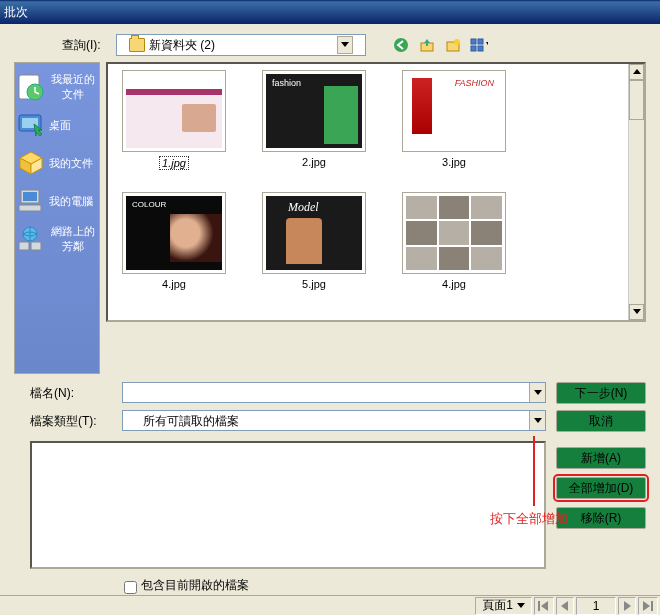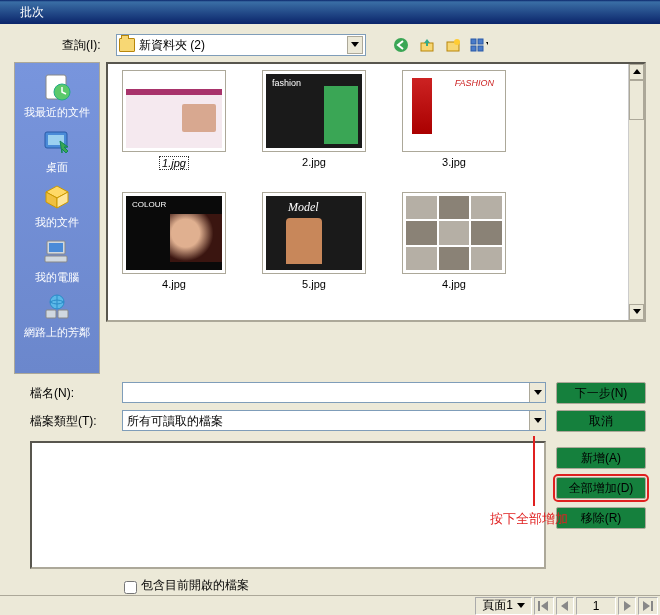--- a/index.html
+++ b/index.html
@@ -1,52 +1,52 @@
 <!DOCTYPE html>
 <html><head>
 <meta charset="utf-8">
 <style>
 * { box-sizing: border-box; margin: 0; padding: 0; font-family: "Microsoft JhengHei", Arial, sans-serif; font-size: 12px; }
 body { background: #ece9d8; }
 .window { width: 660px; height: 615px; position: relative; overflow: hidden; }
-.titlebar { background: linear-gradient(#0a246a, #3a6ea5 8%, #0a246a); color: #fff; padding: 4px 20px; height: 24px; display: flex; align-items: flex-start; }
+.titlebar { background: linear-gradient(#0a246a, #3a6ea5 8%, #0a246a); color: #fff; padding: 4px 4px; height: 24px; display: flex; align-items: flex-start; }
 .body { padding: 10px 14px 0 14px; }
 
 .lookin-row { display: flex; align-items: center; gap: 6px; margin-bottom: 6px; margin-left: 48px; }
 .lookin-row label { text-align: left; min-width: 48px; }
-.lookin-combo { display: flex; align-items: center; flex: 0 0 250px; background: #fff; border: 1px solid #7f9db9; height: 22px; padding: 1px 2px; }
+.lookin-combo { display: flex; align-items: center; flex: 0 0 250px; background: #fff; border: 1px solid #7f9db9; height: 22px; padding: 1px 12px; }
 .lookin-combo .folder-icon { width: 16px; height: 14px; background: #f7d774; border: 1px solid #b8860b; border-radius: 1px; position: relative; margin-right: 4px; }
 .lookin-combo .folder-icon::before { content: ""; position: absolute; top: -4px; left: 1px; width: 6px; height: 3px; background: #f7d774; border: 1px solid #b8860b; border-bottom: none; }
 .lookin-combo span.txt { flex: 1; }
 .lookin-combo .dd { width: 16px; height: 18px; background: #ece9d8; border: 1px solid #aca899; display: flex; align-items: center; justify-content: center; }
 .nav-icons { display: flex; gap: 8px; margin-left: 20px; }
 .nav-icons .ic { width: 18px; height: 18px; display: flex; align-items: center; justify-content: center; cursor: pointer; }
 
 .main-row { display: flex; gap: 6px; }
 .places { width: 86px; background: #7a96df; background: linear-gradient(#7895dd, #6b87cc); border: 1px solid #aca899; padding: 6px 0; display: flex; flex-direction: column; align-items: center; gap: 2px; height: 312px; }
-.place { display: flex; flex-direction: column; align-items: center; gap: 2px; color: #fff; width: 100%; padding: 2px 0; cursor: pointer; }
+.place { display: flex; flex-direction: row; align-items: center; gap: 2px; color: #fff; width: 100%; padding: 2px 0; cursor: pointer; }
 .place .picon { width: 32px; height: 32px; display: flex; align-items: center; justify-content: center; }
 .place .plabel { font-size: 11px; text-align: center; }
 
 .file-area { flex: 1; }
 .file-list { background: #fff; border: 2px inset #aca899; height: 260px; padding: 6px 2px 0 8px; overflow: hidden; position: relative; }
 .thumbs { display: flex; flex-wrap: wrap; gap: 22px 24px; }
 .thumb { width: 116px; display: flex; flex-direction: column; align-items: center; gap: 4px; }
 .thumb .frame { width: 104px; height: 82px; border: 1px solid #aca899; background: #fff; padding: 3px; display: flex; align-items: center; justify-content: center; }
 .thumb .frame .inner { width: 100%; height: 100%; }
 .thumb .fname { font-size: 11px; padding: 0 2px; }
 .thumb.sel .fname { border: 1px dotted #333; font-style: italic; }
 .vscroll { position: absolute; right: 0; top: 0; bottom: 0; width: 16px; background: #ece9d8; border-left: 1px solid #ccc; }
 .vscroll .sbtn { height: 16px; background: #ece9d8; border: 1px solid #aca899; display: flex; align-items: center; justify-content: center; }
 .vscroll .sthumb { position: absolute; top: 16px; left: 0; right: 0; height: 40px; background: #ece9d8; border: 1px solid #aca899; }
 
 .controls { margin-top: 8px; display: grid; grid-template-columns: 82px 1fr 90px; gap: 6px 10px; align-items: start; margin-left: 16px; }
 .controls label { text-align: left; white-space: nowrap; padding-top: 3px; }
 .combo { display: flex; background: #fff; border: 1px solid #7f9db9; height: 21px; }
-.combo .ctxt { flex: 1; padding: 2px 4px; }
+.combo .ctxt { flex: 1; padding: 2px 20px; }
 .combo .dd { width: 16px; background: #ece9d8; border-left: 1px solid #aca899; display: flex; align-items: center; justify-content: center; }
 .dlg-btn { height: 22px; background: #15803d; border: 1px solid #aca899; border-radius: 2px; cursor: pointer; font-size: 12px; padding: 0 4px; }
 .dlg-btn.highlight { outline: 2px solid #e02020; outline-offset: 1px; }
 
 .listbox { grid-column: 1 / 3; background: #fff; border: 2px inset #aca899; height: 128px; margin-top: 3px; }
 .right-btns { display: flex; flex-direction: column; gap: 8px; margin-top: 9px; }
 
 .annot { position: absolute; color: #e02020; font-size: 13px; }
 .annot-line { position: absolute; background: #e02020; }
 

